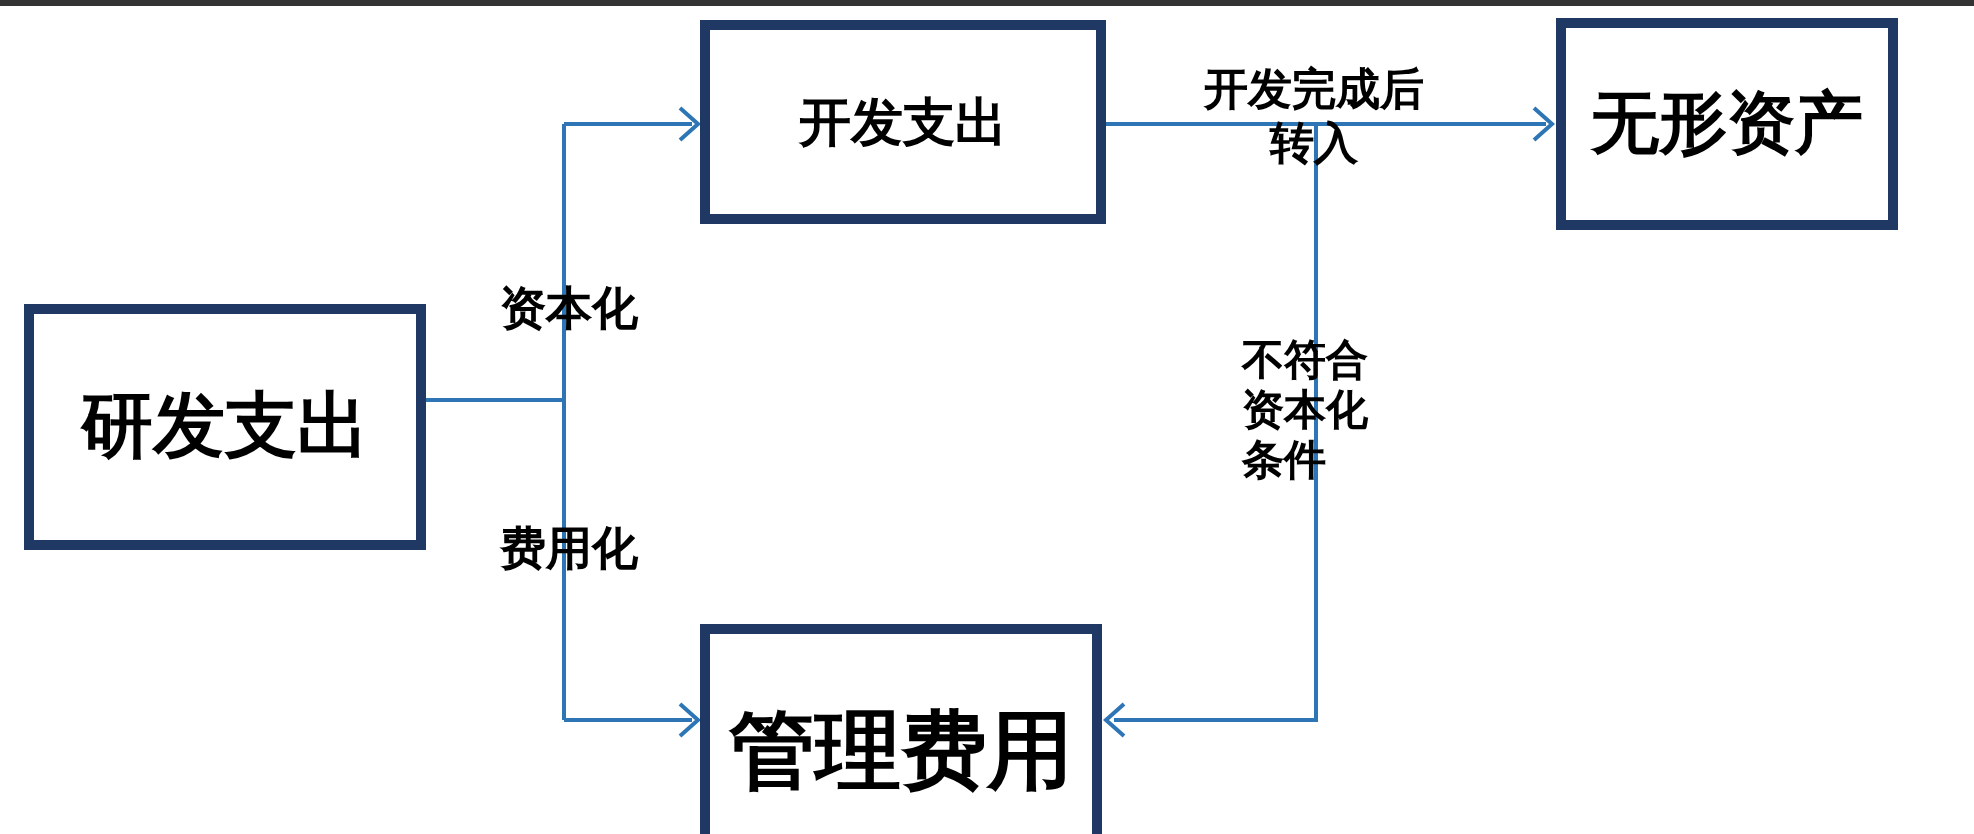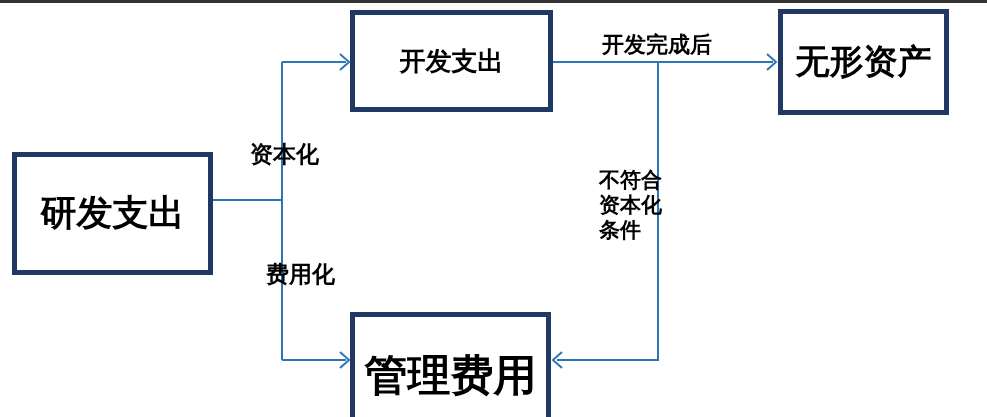--- a/index.html
+++ b/index.html
@@ -43,23 +43,23 @@
   .node-dev       { left: 350px; top: 10px;  width: 203px; height: 102px; font-size: 26px; line-height: 35px; }
   .node-intangible{ left: 778px; top: 9px;   width: 171px; height: 106px; font-size: 34px; }
   .node-admin     { left: 350px; top: 312px; width: 201px; height: 128px;  font-size: 43px; }
   .elabel {
     position: absolute;
     font-weight: bold;
     color: #000000;
     white-space: nowrap;
   }
   .elabel-capitalize { left: 250px; top: 139px; font-size: 23px; }
-  .elabel-expense    { left: 250px; top: 259px; font-size: 23px; margin-left: 16px; }
+  .elabel-expense    { left: 250px; top: 259px; font-size: 23px; }
   .elabel-transfer   { left: 597px; top: 31px;  width: 120px; font-size: 22px; line-height: 27px; text-align: center; }
-  .elabel-notmeet    { left: 599px; top: 168px; font-size: 21px; line-height: 25px; text-align: left; }
+  .elabel-notmeet    { left: 621px; top: 168px; font-size: 21px; line-height: 25px; text-align: left; }
 </style>
 </head>
 <body>
 
 <div class="canvas">
 
   <div class="top-rule"></div>
 
   <svg class="lines-svg" viewBox="0 0 987 417" fill="none" xmlns="http://www.w3.org/2000/svg">
 
@@ -93,20 +93,21 @@
   <div class="node node-admin">
     <span>管理费用</span>
   </div>
 
   <div class="elabel elabel-capitalize">资本化</div>
 
   <div class="elabel elabel-expense">费用化</div>
 
   <div class="elabel elabel-transfer">
     <div>开发完成后</div>
+    <div>转入</div>
   </div>
 
   <div class="elabel elabel-notmeet">
     <div>不符合</div>
     <div>资本化</div>
     <div>条件</div>
   </div>
 
 </div>
 

